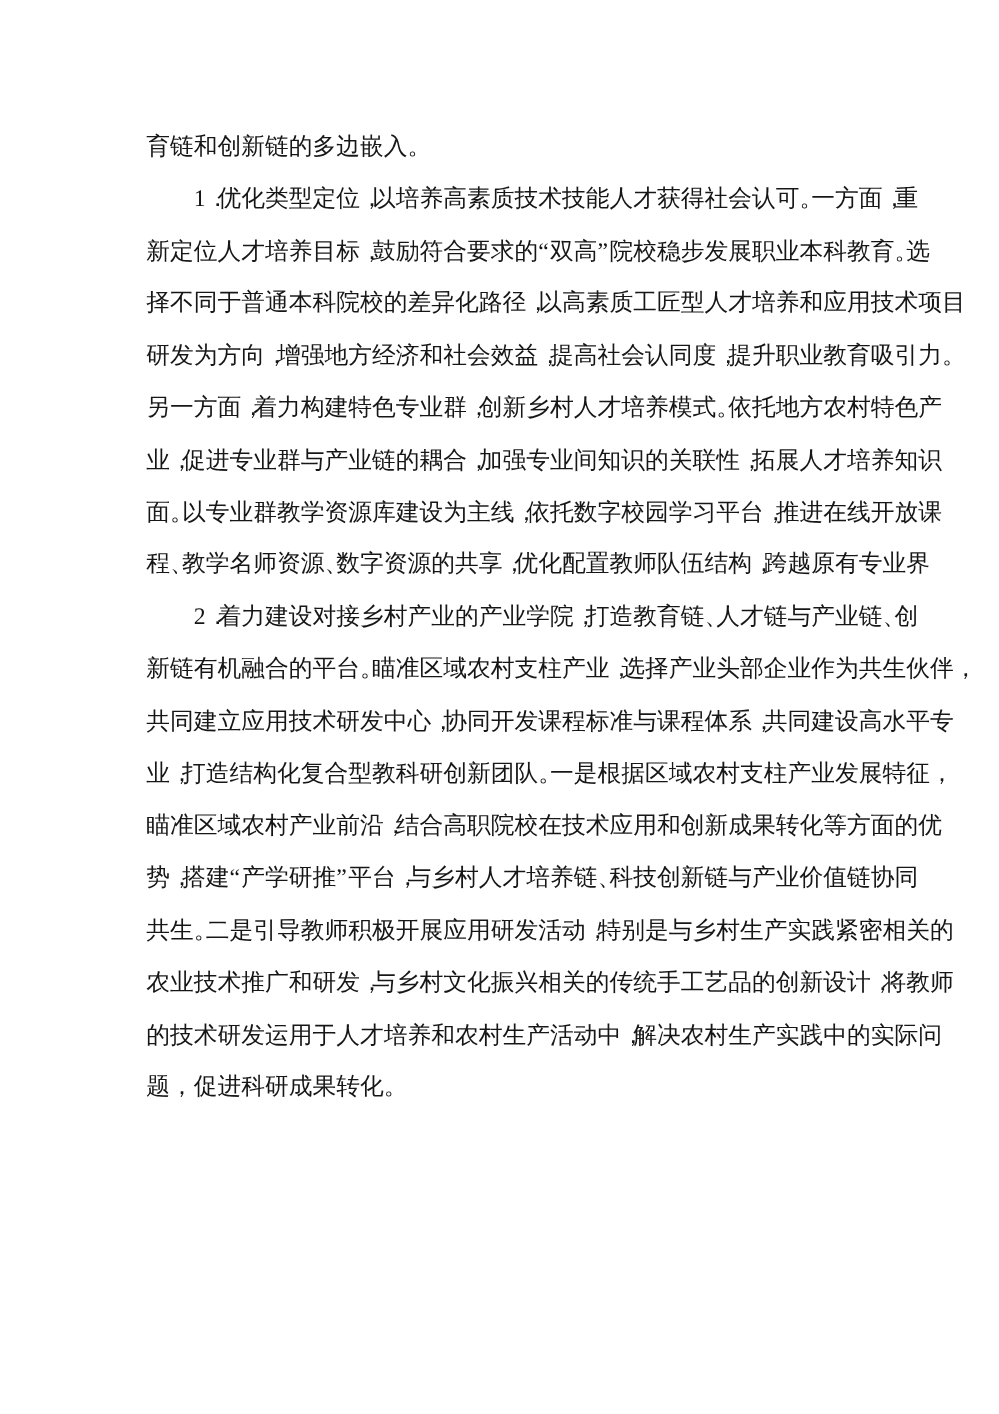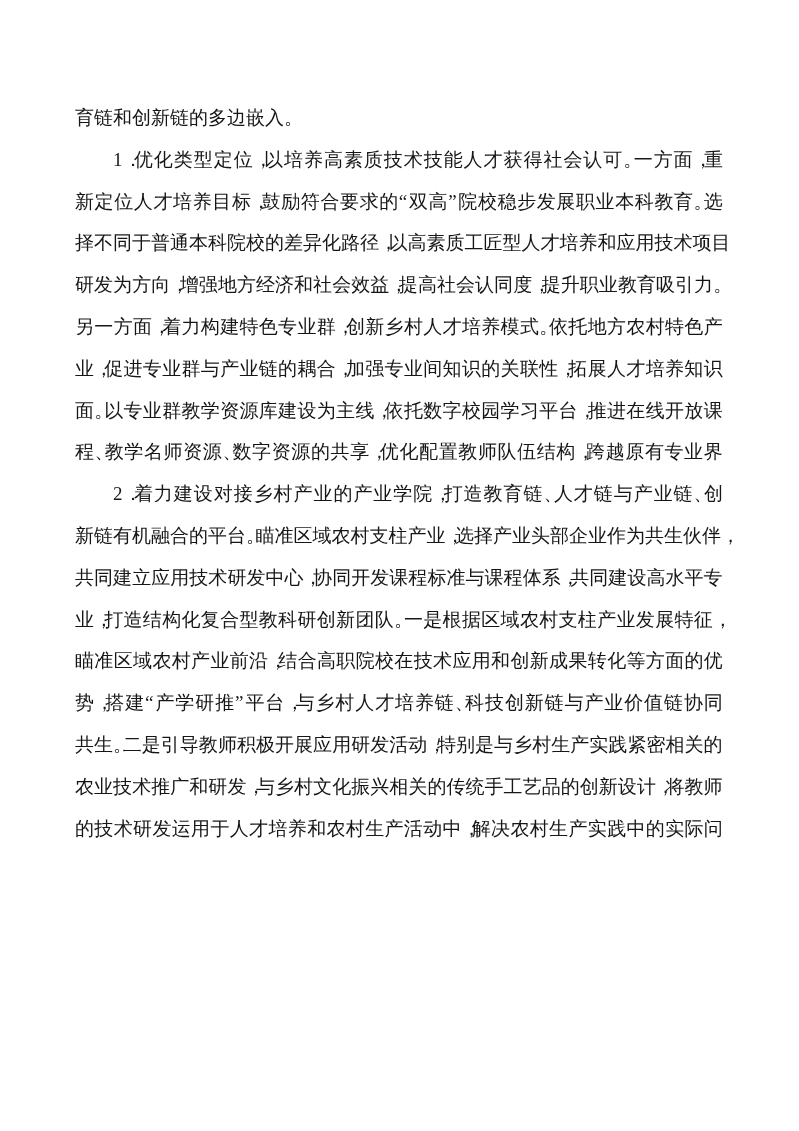--- a/index.html
+++ b/index.html
@@ -10,21 +10,21 @@
   body {
     width: 799px;
     height: 1131px;
     overflow: hidden;
     font-family: "Liberation Serif", "DejaVu Serif", serif;
   }
   .doc {
     box-sizing: border-box;
     width: 799px;
     height: 1131px;
-    padding: 97px 76px 0 75px;
+    padding: 97px 76px 0 117px;
     background: #ffffff;
   }
   .para {
     margin: 0;
     padding: 0;
   }
   .line {
     height: 41.8px;
     line-height: 41.8px;
     font-size: 19px;
@@ -685,15 +685,16 @@
         <span>生</span>
         <span>产</span>
         <span>实</span>
         <span>践</span>
         <span>中</span>
         <span>的</span>
         <span>实</span>
         <span>际</span>
         <span>问</span>
       </div>
+    <div class="line last">题，促进科研成果转化。</div>
   </div>
 
 </div>
 
 </body></html>

